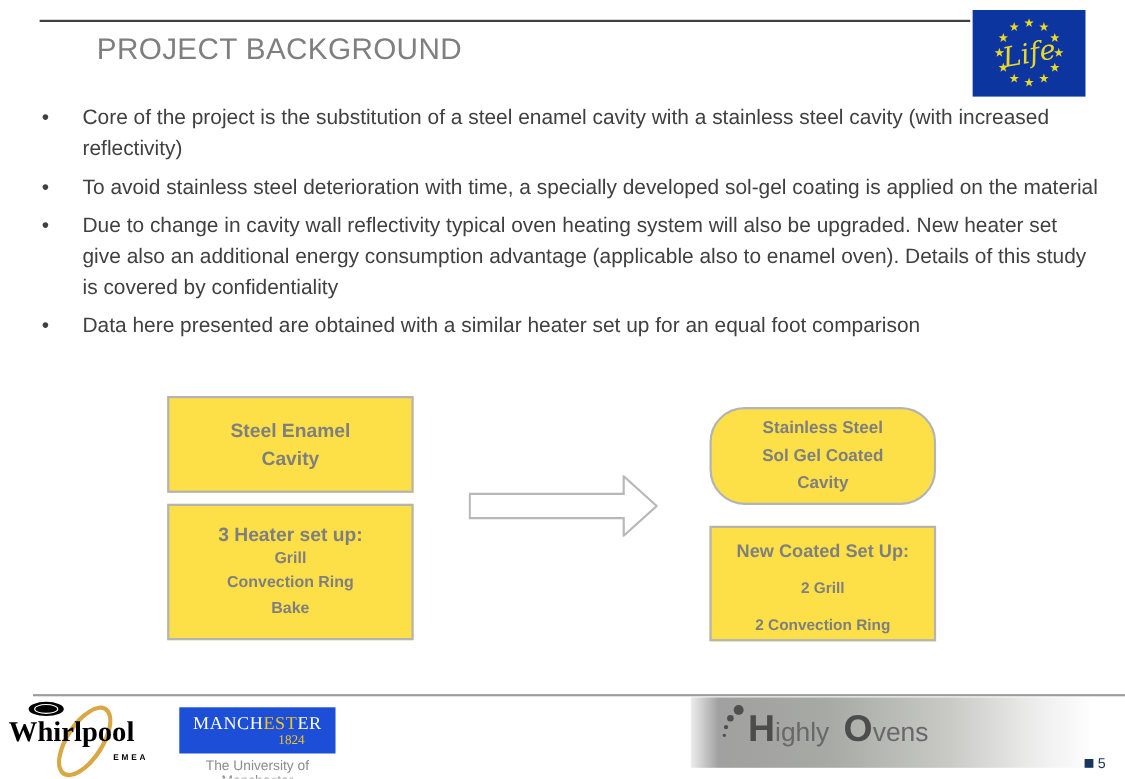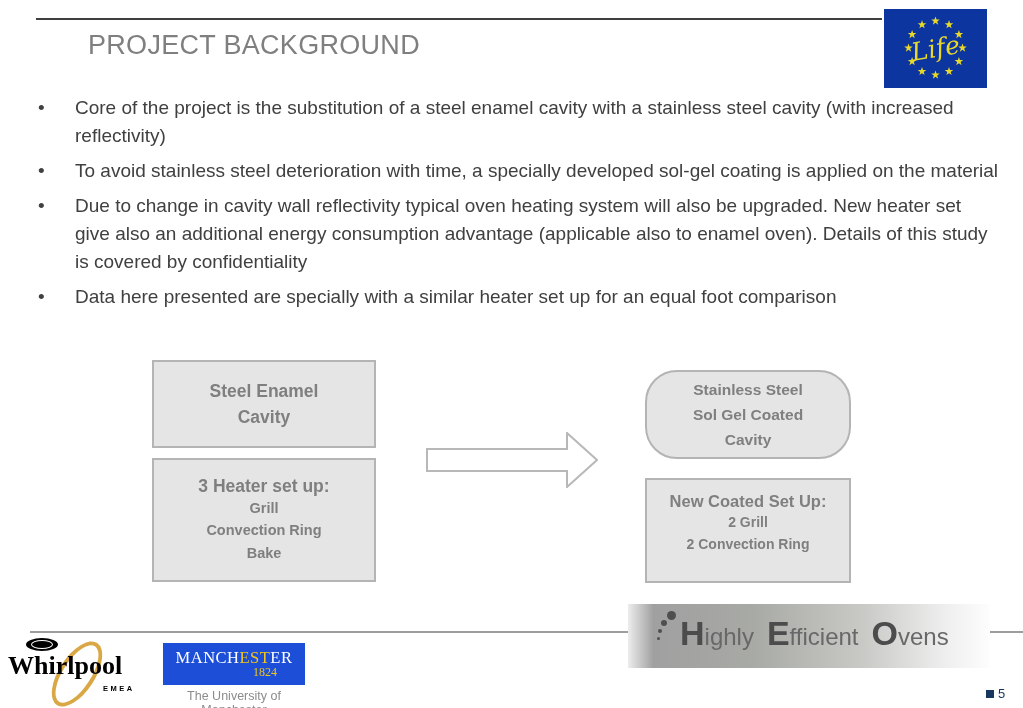--- a/index.html
+++ b/index.html
@@ -16,30 +16,30 @@
   
   .bullets { position:absolute; left:38px; top:94px; width:962px; }
   .bullet { display:flex; margin-bottom:7px; color:#404040; font-size:19px; line-height:28px; }
   .bullet .marker { width:37px; flex:none; }
   .bullet .btext { flex:1; }
 
   
   .dbox {
     position:absolute; border:2px solid #b4b4b4; box-sizing:border-box;
     display:flex; flex-direction:column; justify-content:center; align-items:center;
-    text-align:right; color:#7f7f7f; font-weight:bold; background:#e5e5e5;
+    text-align:right; color:#7f7f7f; font-weight:bold; background:#fde047;
   }
   #box-enamel    { left:152px; top:360px; width:224px; height:88px; font-size:17.5px; line-height:1.5; }
   #box-heater3   { left:152px; top:458px; width:224px; height:124px; }
   #box-stainless { left:645px; top:370px; width:206px; height:89px; font-size:15.5px; line-height:1.62;border-radius:32px; }
   #box-heaternew { left:645px; top:478px; width:206px; height:105px; justify-content:flex-start; padding-top:12px; }
   .dbox .box-title  { font-size:17.5px; }
   .dbox .box-item   { font-size:14.5px; line-height:1.55; }
   #box-heaternew .box-title { font-size:16.5px; }
-  #box-heaternew .box-item  { font-size:14px; line-height:1.6; }
+  #box-heaternew .box-item  { font-size:14px; line-height:1.6;margin-top:12px; }
   .flow-arrow { position:absolute; left:426px; top:432px; }
 
   
   .bottom-rule { position:absolute; left:30px; top:631px; width:993px; height:2px; background:#9d9d9d; }
 
   .whirlpool { position:absolute; left:2px; top:636px; width:142px; height:70px; background:#fff;text-align:right; }
   .wp-swoosh { position:absolute; left:57px; top:1px; width:28px; height:66px;
                border:4px solid #d9a845; border-radius:50%; transform:rotate(33deg); }
   .wp-word   { position:absolute; left:6px; top:15px; font-family:"Liberation Serif",serif;
                font-weight:bold; font-size:26px; color:#000; }
@@ -51,21 +51,21 @@
 
   .manchester { position:absolute; left:163px; top:643px; width:142px; }
   .man-box  { width:142px; height:42px; background:#1d4ed8; box-sizing:border-box; padding-top:5px;
               font-family:"Liberation Serif",serif; text-align:center; }
   .man-word { font-size:16.5px; color:#ffffff; letter-spacing:.5px; }
   .man-word .est { color:#f0c51d; }
   .man-year { font-size:12px; color:#f0c51d; text-align:right; padding-right:28px; margin-top:-3px; }
   .man-sub  { width:154px; margin-left:-6px; margin-top:4px; text-align:center;
               font-size:12.5px; color:#8c8c8c; }
 
-  .heo { position:absolute; left:628px; top:604px; width:362px; height:64px;
+  .heo { position:absolute; left:628px; top:634px; width:362px; height:64px;
          background:linear-gradient(90deg,#ededed 0%,#a0a0a0 7%,#a8aaa5 35%,#c9cac6 65%,#efefef 88%,#fdfdfd 100%); }
   .heo-dot { position:absolute; background:#4f4f4f; border-radius:50%; }
   .heo-d1 { left:29px; top:33px; width:3px; height:3px; }
   .heo-d2 { left:30px; top:25px; width:4px; height:4px; }
   .heo-d3 { left:33px; top:16px; width:6px; height:6px; }
   .heo-d4 { left:39px; top:7px;  width:9px; height:9px; }
   .heo-text { position:absolute; left:52px; top:10px; display:flex; align-items:baseline; white-space:pre; }
   .heo-text .word { margin-right:13px; }
   .heo-text .big   { font-size:34px; font-weight:bold; color:#4c4c4c; }
   .heo-text .small { font-size:24px; color:#686868; }
@@ -112,21 +112,21 @@
     <div class="bullet">
       <span class="marker">•</span>
       <span class="btext">To avoid stainless steel deterioration with time, a specially developed sol-gel coating is applied on the material</span>
     </div>
     <div class="bullet">
       <span class="marker">•</span>
       <span class="btext">Due to change in cavity wall reflectivity typical oven heating system will also be upgraded. New heater set give also an additional energy consumption advantage (applicable also to enamel oven). Details of this study is covered by confidentiality</span>
     </div>
     <div class="bullet">
       <span class="marker">•</span>
-      <span class="btext">Data here presented are specially with a similar heater set up for an equal foot comparison</span>
+      <span class="btext">Data here presented are obtained with a similar heater set up for an equal foot comparison</span>
     </div>
   </div>
 
   <div class="dbox" id="box-enamel">
     <div>Steel Enamel</div>
     <div>Cavity</div>
   </div>
 
   <div class="dbox" id="box-heater3">
     <div class="box-title">3 Heater set up:</div>
@@ -168,21 +168,20 @@
     <div class="man-sub">The University of Manchester</div>
   </div>
 
   <div class="heo">
     <div class="heo-dot heo-d1"></div>
     <div class="heo-dot heo-d2"></div>
     <div class="heo-dot heo-d3"></div>
     <div class="heo-dot heo-d4"></div>
     <div class="heo-text">
       <span class="word"><span class="big">H</span><span class="small">ighly</span></span>
-      <span class="word"><span class="big">E</span><span class="small">fficient</span></span>
       <span class="word"><span class="big">O</span><span class="small">vens</span></span>
     </div>
   </div>
 
   <div class="footer-page">
     <span class="footer-square"></span>
     <span>5</span>
   </div>
 
 </div>

